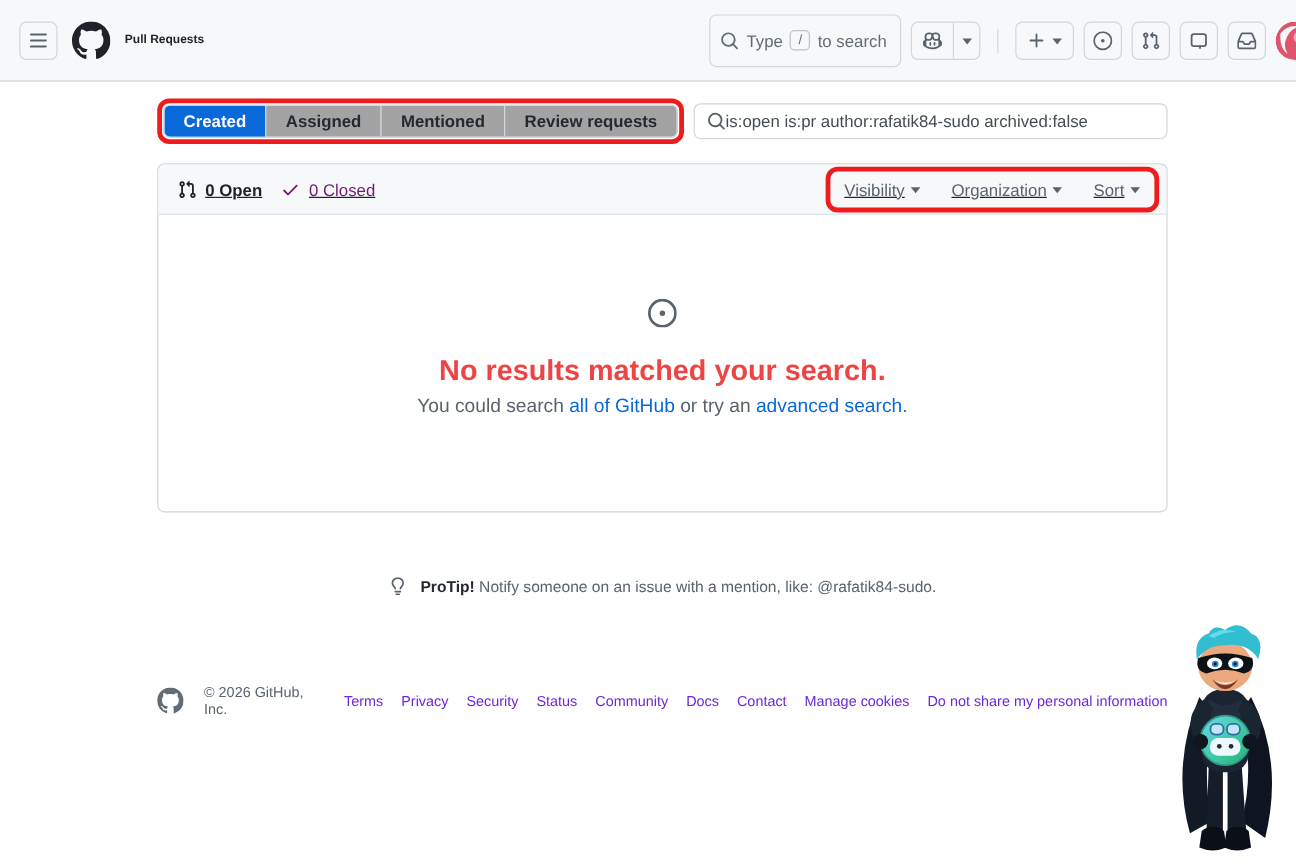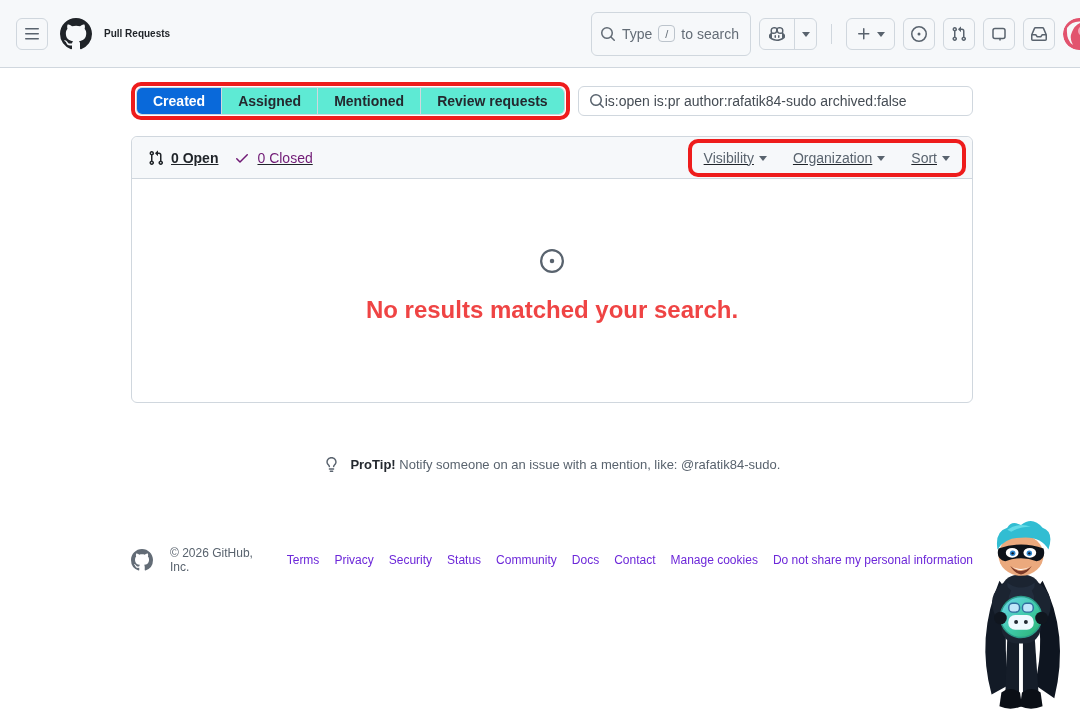--- a/index.html
+++ b/index.html
@@ -53,21 +53,21 @@
   .content { width:842px; margin:14px auto 0 131px; }
   .annot { border:4px solid #ee1c1c; border-radius:10px; }
 
   .tabs-row { display:flex; align-items:center; gap:8px; }
   .tabs-annot { padding:1px; flex:none; }
   .seg-tabs {
     display:flex; border:1px solid #d0d7de; border-radius:6px; overflow:hidden; background:#fff;
   }
   .tab {
     padding:5px 16px; font-size:14px; font-weight:700; color:#24292f;
-    background:#5eead4; cursor:pointer; white-space:nowrap;
+    background:#a3a3a3; cursor:pointer; white-space:nowrap;
   }
   .tab + .tab { border-left:1px solid #d0d7de; }
   .tab.active { background:#0969da; color:#fff; }
   .filter-input {
     flex:1; height:30px; border:1px solid #d0d7de; border-radius:6px;
     display:flex; align-items:center; gap:0; padding:0 10px; background:#fff;
   }
   .filter-input svg { color:#59636e; flex:none; }
   .filter-input input {
     border:none; outline:none; width:100%; font-family:inherit;
@@ -271,20 +271,21 @@
     </div>
 
     <div class="empty">
       <div class="empty-icon">
         <svg width="24" height="24" viewBox="0 0 16 16" fill="currentColor">
             <path d="M8 9.5a1.5 1.5 0 1 0 0-3 1.5 1.5 0 0 0 0 3Z"></path>
             <path d="M8 0a8 8 0 1 1 0 16A8 8 0 0 1 8 0ZM1.5 8a6.5 6.5 0 1 0 13 0 6.5 6.5 0 0 0-13 0Z"></path>
           </svg>
       </div>
       <h2 class="empty-title">No results matched your search.</h2>
+      <p class="empty-sub"><span>You could search </span><a>all of GitHub</a><span> or try an </span><a>advanced search</a><span>.</span></p>
     </div>
   </section>
 
   <div class="protip">
     <span class="bulb">
       <svg width="15" height="15" viewBox="0 0 16 16" fill="currentColor">
           <path d="M8 1.5c-2.363 0-4 1.69-4 3.75 0 .984.424 1.625.984 2.304l.214.253c.223.264.47.556.673.848.284.411.537.896.621 1.49a.75.75 0 0 1-1.484.211c-.04-.282-.163-.547-.37-.847a8.456 8.456 0 0 0-.542-.68c-.084-.1-.173-.205-.268-.32C3.201 7.75 2.5 6.766 2.5 5.25 2.5 2.31 4.863 0 8 0s5.5 2.31 5.5 5.25c0 1.516-.701 2.5-1.328 3.259-.095.115-.184.22-.268.319-.207.245-.383.453-.541.681-.208.3-.33.565-.37.847a.751.751 0 0 1-1.485-.212c.084-.593.337-1.078.621-1.489.203-.292.45-.584.673-.848.075-.088.147-.173.213-.253.561-.679.985-1.32.985-2.304 0-2.06-1.637-3.75-4-3.75ZM5.75 12h4.5a.75.75 0 0 1 0 1.5h-4.5a.75.75 0 0 1 0-1.5ZM6 15.25a.75.75 0 0 1 .75-.75h2.5a.75.75 0 0 1 0 1.5h-2.5a.75.75 0 0 1-.75-.75Z"></path>
         </svg>
     </span>
     <span><b>ProTip!</b><span> Notify someone on an issue with a mention, like: @rafatik84-sudo.</span></span>

